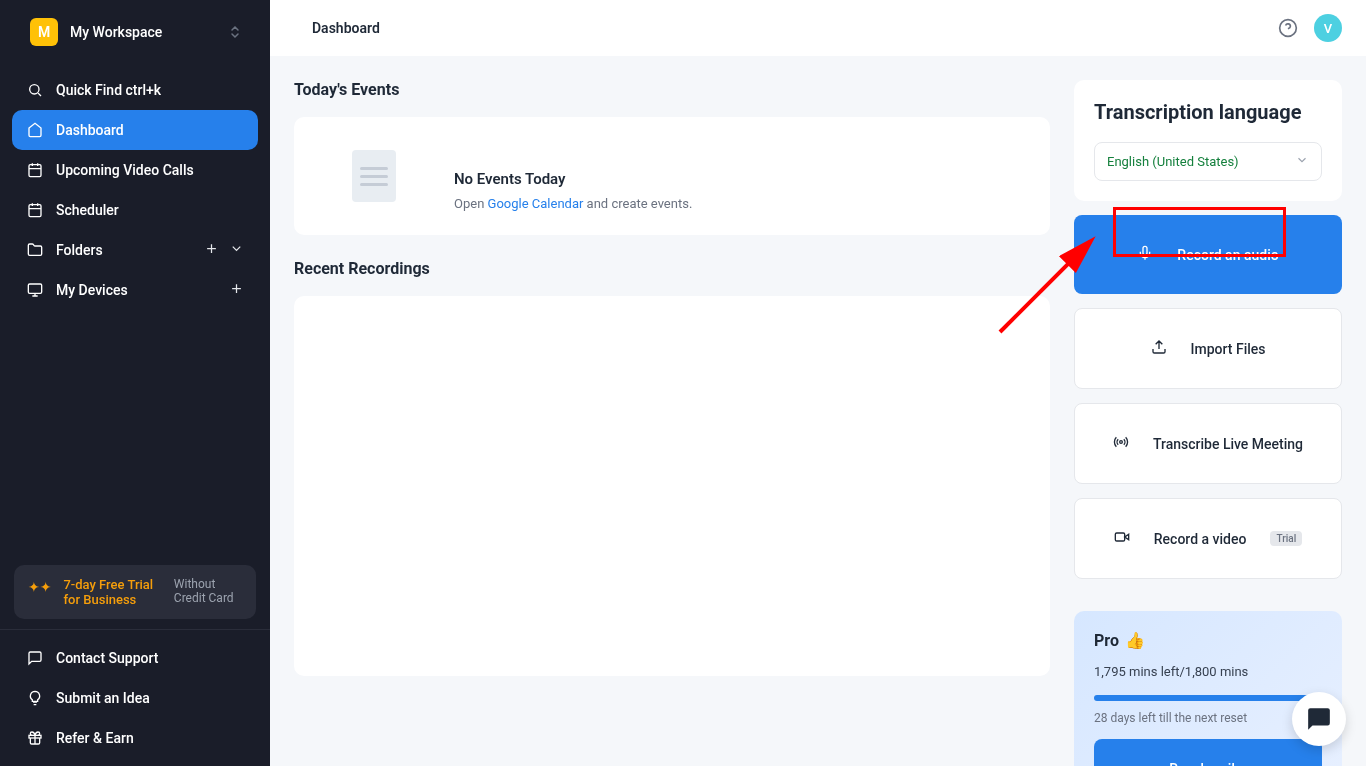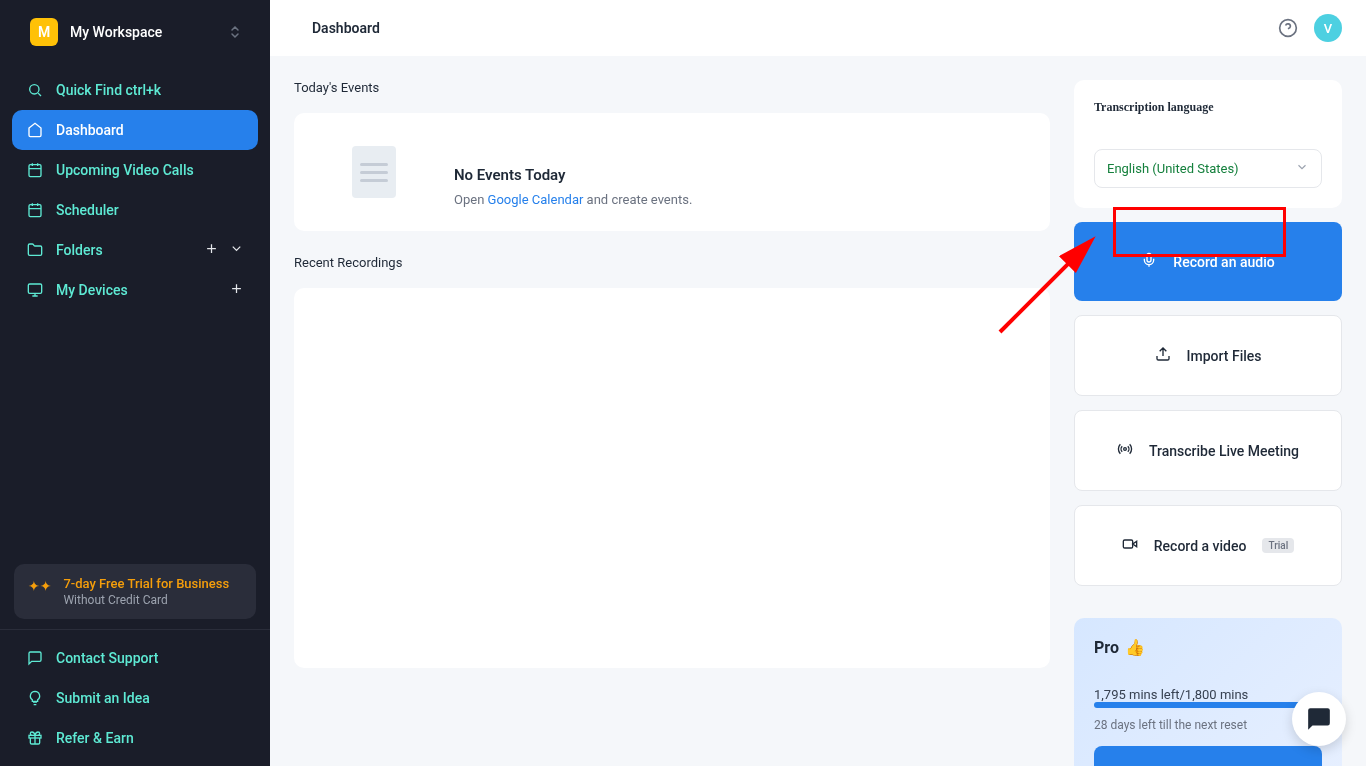--- a/index.html
+++ b/index.html
@@ -60,21 +60,21 @@
     }
     
     .nav-section {
       padding: 6px 12px;
     }
     .nav-item {
       display: flex;
       align-items: center;
       padding: 11px 14px;
       gap: 12px;
-      color: #5eead4;
+      color: #ffffff;
       font-size: 14px;
       border-radius: 10px;
       cursor: pointer;
       font-weight: 500;
       position: relative;
     }
     .nav-item.active {
       background: #2680eb;
       color: #fff;
     }
@@ -106,21 +106,21 @@
       gap: 12px;
       align-items: flex-start;
     }
     .trial-icon {
       color: #f59e0b;
       font-size: 14px;
       margin-top: 2px;
     }
     .trial-text {
       display: flex;
-      flex-direction: column;
+      flex-direction: row;
       gap: 2px;
     }
     .trial-title {
       color: #f59e0b;
       font-size: 13px;
       font-weight: 500;
     }
     .trial-subtitle {
       color: #9ca3af;
       font-size: 12px;
@@ -191,22 +191,22 @@
       min-width: 0;
     }
     .content-right {
       width: 268px;
       display: flex;
       flex-direction: column;
       gap: 14px;
     }
     
     .section-title {
-      font-size: 13px;
-      font-weight: 400;
+      font-size: 16px;
+      font-weight: 700;
       color: #1f2937;
       margin-bottom: 18px;
     }
     
     .events-card {
       background: #fff;
       border-radius: 10px;
       padding: 24px 40px;
       display: flex;
       align-items: flex-end;
@@ -262,25 +262,24 @@
       min-height: 380px;
     }
     
     
     .lang-card {
       background: #fff;
       border-radius: 10px;
       padding: 20px;
     }
     .lang-title {
-      font-size: 12px;
+      font-size: 20px;
       font-weight: 700;
       color: #1f2937;
-      margin-bottom: 34px;
-      font-family: Liberation Serif, serif;
+      margin-bottom: 18px;
     }
     .lang-select {
       border: 1px solid #e5e7eb;
       border-radius: 8px;
       padding: 10px 12px;
       display: flex;
       align-items: center;
       justify-content: space-between;
       font-size: 13px;
       color: #15803d;
@@ -289,21 +288,21 @@
     
     .action-btn {
       width: 100%;
       padding: 30px;
       border-radius: 8px;
       font-size: 14px;
       font-weight: 500;
       display: flex;
       align-items: center;
       justify-content: center;
-      gap: 16px;
+      gap: 24px;
       cursor: pointer;
       border: 1px solid #e5e7eb;
       background: #fff;
       color: #1f2937;
     }
     .action-btn.primary {
       background: #2680eb;
       color: #fff;
       border: none;
     }
@@ -331,29 +330,29 @@
     .pro-card {
       background: linear-gradient(135deg, #d6e7ff 0%, #e8f0ff 100%);
       border-radius: 10px;
       padding: 20px;
       margin-top: 18px;
     }
     .pro-title {
       font-size: 16px;
       font-weight: 700;
       color: #1f2937;
-      margin-bottom: 30px;
+      margin-bottom: 14px;
       display: flex;
       align-items: center;
       gap: 6px;
     }
     .pro-mins {
       font-size: 13px;
       color: #374151;
-      margin-bottom: 0;
+      margin-bottom: 16px;
     }
     .pro-bar {
       width: 100%;
       height: 6px;
       background: #2680eb;
       border-radius: 4px;
       margin-bottom: 10px;
     }
     .pro-days {
       font-size: 12px;

